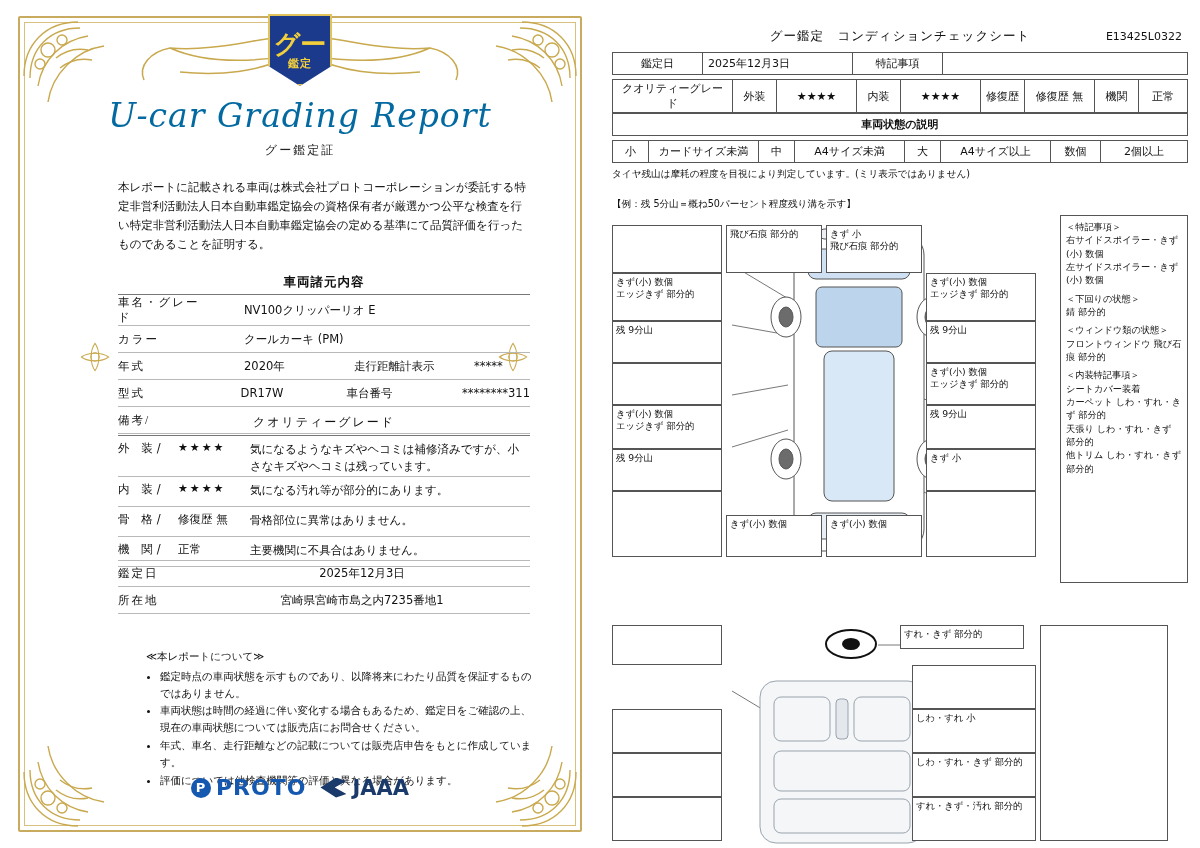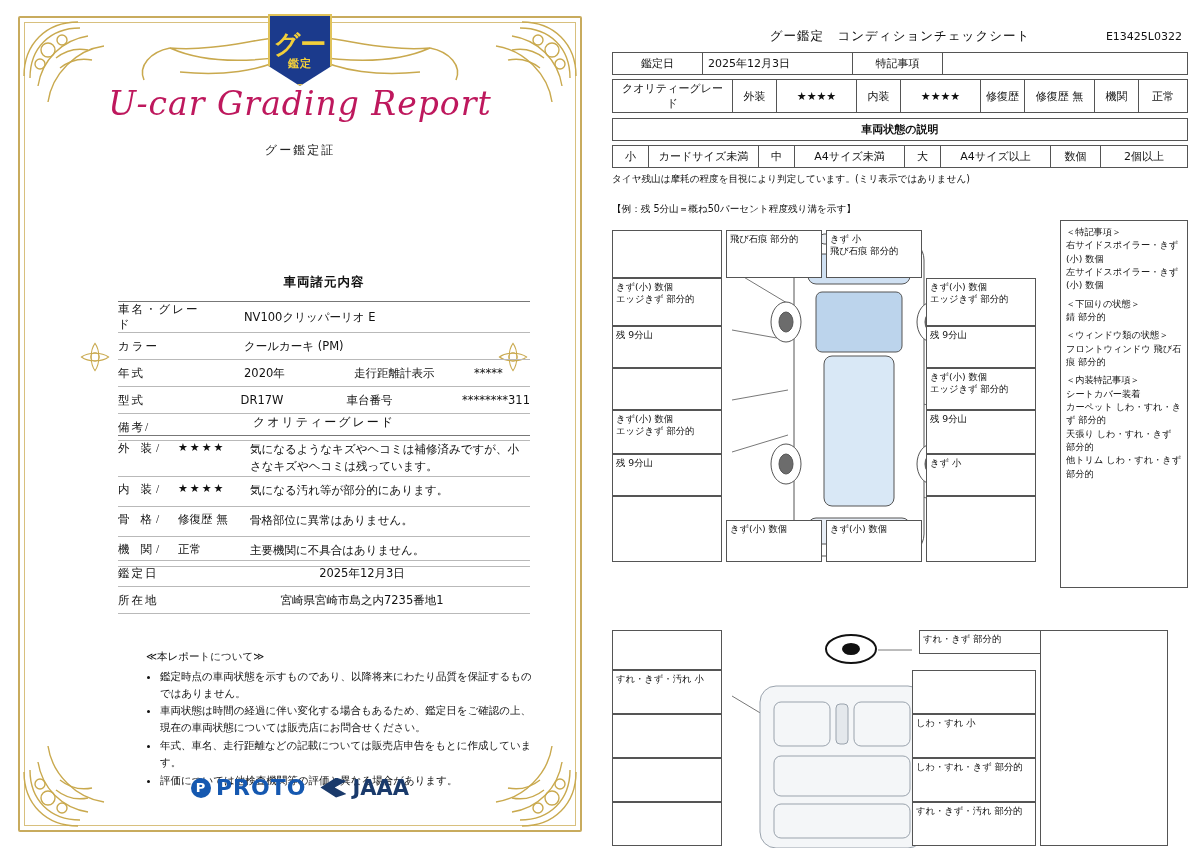--- a/index.html
+++ b/index.html
@@ -50,58 +50,58 @@
     background:#1b3a8c;
     clip-path:polygon(0 0,100% 0,100% 72%,50% 100%,0 72%);
     display:flex;flex-direction:column;align-items:center;justify-content:center;
     color:#f2cf3b; font-weight:bold; line-height:1.05;
     border:2px solid #e0c35a;
   }
   .goo-badge .g1{ font-size:26px; }
   .goo-badge .g2{ font-size:11px; letter-spacing:1px; }
 
   .title-script{
-    position:absolute; left:0; right:0; top:84px;
+    position:absolute; left:0; right:0; top:96px;
     text-align:center;
     font-family:"DejaVu Serif", serif;
     font-style:italic;
     font-size:33px;
-    color:#be185d;
+    color:#0369a1;
     letter-spacing:1px;
   }
   .title-sub{
     position:absolute; left:0; right:0; top:142px;
     text-align:center; font-size:12px; color:#222; letter-spacing:2px;
   }
 
   .intro{
     position:absolute; left:118px; right:70px; top:178px;
     font-size:11.5px; line-height:1.65; color:#111;
   }
 
   .sec-title{
     text-align:center; font-size:12.5px; font-weight:bold; letter-spacing:1px;
-    padding-bottom:10px;
+    padding-bottom:3px;
   }
   .table-block{ position:absolute; left:118px; right:70px; }
   .row{
     display:flex; align-items:center;
     border-bottom:1px solid #b9b9b9;
     min-height:27px; font-size:11.5px;
   }
   .row .lbl{ width:92px; letter-spacing:2px;font-family:Liberation Serif, serif; }
   .row .val{ flex:1; }
   .hdr-line{ border-bottom:1px solid #777; }
   .stars{ letter-spacing:2px; font-size:11px; }
   .cell-c{ text-align:center; }
   .ml{ margin-left:34px; }
 
   .grade-head{ text-align:center; font-size:12px; letter-spacing:2px; padding:6px 0 4px; }
   .g-row{ display:flex; border-bottom:1px solid #b9b9b9; min-height:30px; align-items:flex-start; padding-top:5px; font-size:11.5px;}
-  .g-row .gl{ width:60px; letter-spacing:4px;font-family:Liberation Serif, serif; }
+  .g-row .gl{ width:60px; letter-spacing:4px; }
   .g-row .gs{ width:72px; }
   .g-row .gt{ flex:1; line-height:1.5; }
 
   .note{ position:absolute; left:118px; right:60px; font-size:10.5px; line-height:1.6;margin-left:28px; }
   .note ul{ margin:3px 0 0 0; padding-left:14px; }
   .note li{ margin-bottom:1px; }
 
   .logos{
     position:absolute; left:0; right:0; bottom:48px;
     display:flex; justify-content:center; align-items:center; gap:14px;
@@ -118,21 +118,21 @@
   .right{ position:relative; width:600px; height:848px; padding:18px 14px; }
   .r-title{ position:absolute; left:0; right:0; top:28px; text-align:center; font-size:12.5px; letter-spacing:1px; }
   .r-code{ position:absolute; right:18px; top:30px; font-size:11px; }
 
   .sheet{ position:absolute; left:12px; right:12px; top:52px; }
   .tbl{ border-collapse:collapse; width:100%; table-layout:fixed; }
   .tbl td{ border:1px solid #555; height:22px; font-size:11px; padding:1px 5px; }
   .ctr{ text-align:center; }
   .blk-hdr{ text-align:center; font-size:12px; font-weight:bold; height:24px; }
 
-  .explain{ margin-top:5px; }
+  .explain{ }
   .tire-note{ font-size:9.6px; line-height:1.45; margin-top:4px; }
 
   .diagram{ position:relative; margin-top:4px; height:400px; border:0; }
   .db{ position:absolute; border:1px solid #555; background:#fff; font-size:9.3px; padding:2px 3px; line-height:1.35; }
   .diagram svg.lines{ position:absolute; left:0; top:0; width:100%; height:100%; }
   .car-svg{ position:absolute; left:152px; top:6px; width:190px; height:340px; }
 
   .side-panel{ position:absolute; right:0; top:0; width:128px; border:1px solid #555; height:368px; padding:4px 5px; font-size:9.2px; line-height:1.45; }
   .side-panel .h{ margin-top:5px; }
   .side-panel .h:first-child{ margin-top:0; }
@@ -244,20 +244,21 @@
 
     <div class="goo-badge">
       <div class="shield">
         <div class="g1">グー</div>
         <div class="g2">鑑定</div>
       </div>
     </div>
 
     <div class="title-script">U-car Grading Report</div>
     <div class="title-sub">グー鑑定証</div>
+    <div class="intro">本レポートに記載される車両は株式会社プロトコーポレーションが委託する特定非営利活動法人日本自動車鑑定協会の資格保有者が厳選かつ公平な検査を行い特定非営利活動法人日本自動車鑑定協会の定める基準にて品質評価を行ったものであることを証明する。</div>
 
     <div class="table-block" style="top:274px;">
       <div class="sec-title hdr-line">車両諸元内容</div>
       <div class="row">
         <div class="lbl">車名・グレード</div>
         <div class="val ml">NV100クリッパーリオ E</div>
       </div>
       <div class="row">
         <div class="lbl">カラー</div>
         <div class="val ml">クールカーキ (PM)</div>
@@ -497,26 +498,25 @@
             <rect x="8" y="4" width="164" height="162" rx="16"></rect>
             <rect x="22" y="20" width="56" height="44" rx="7"></rect>
             <rect x="102" y="20" width="56" height="44" rx="7"></rect>
             <rect x="22" y="74" width="136" height="40" rx="7"></rect>
             <rect x="22" y="122" width="136" height="34" rx="7"></rect>
             <rect x="84" y="22" width="12" height="40" rx="4" fill="#e4e8ec"></rect>
           </g>
         </svg>
 
         <div class="db" style="left:0;top:6px;width:110px;height:40px"></div>
-        <div class="db" style="left:0;top:46px;width:110px;height:44px">すれ・きず・汚れ 小</div>
         <div class="db" style="left:0;top:90px;width:110px;height:44px"></div>
         <div class="db" style="left:0;top:134px;width:110px;height:44px"></div>
         <div class="db" style="left:0;top:178px;width:110px;height:44px"></div>
 
-        <div class="db" style="left:307px;top:6px;width:124px;height:24px">すれ・きず 部分的</div>
+        <div class="db" style="left:288px;top:6px;width:124px;height:24px">すれ・きず 部分的</div>
         <div class="db" style="left:300px;top:46px;width:124px;height:44px"></div>
         <div class="db" style="left:300px;top:90px;width:124px;height:44px">しわ・すれ 小</div>
         <div class="db" style="left:300px;top:134px;width:124px;height:44px">しわ・すれ・きず 部分的</div>
         <div class="db" style="left:300px;top:178px;width:124px;height:44px">すれ・きず・汚れ 部分的</div>
 
         <div class="db" style="left:428px;top:6px;width:128px;height:216px;border:1px solid #555"></div>
       </div>
 
     </div>
   </div>

